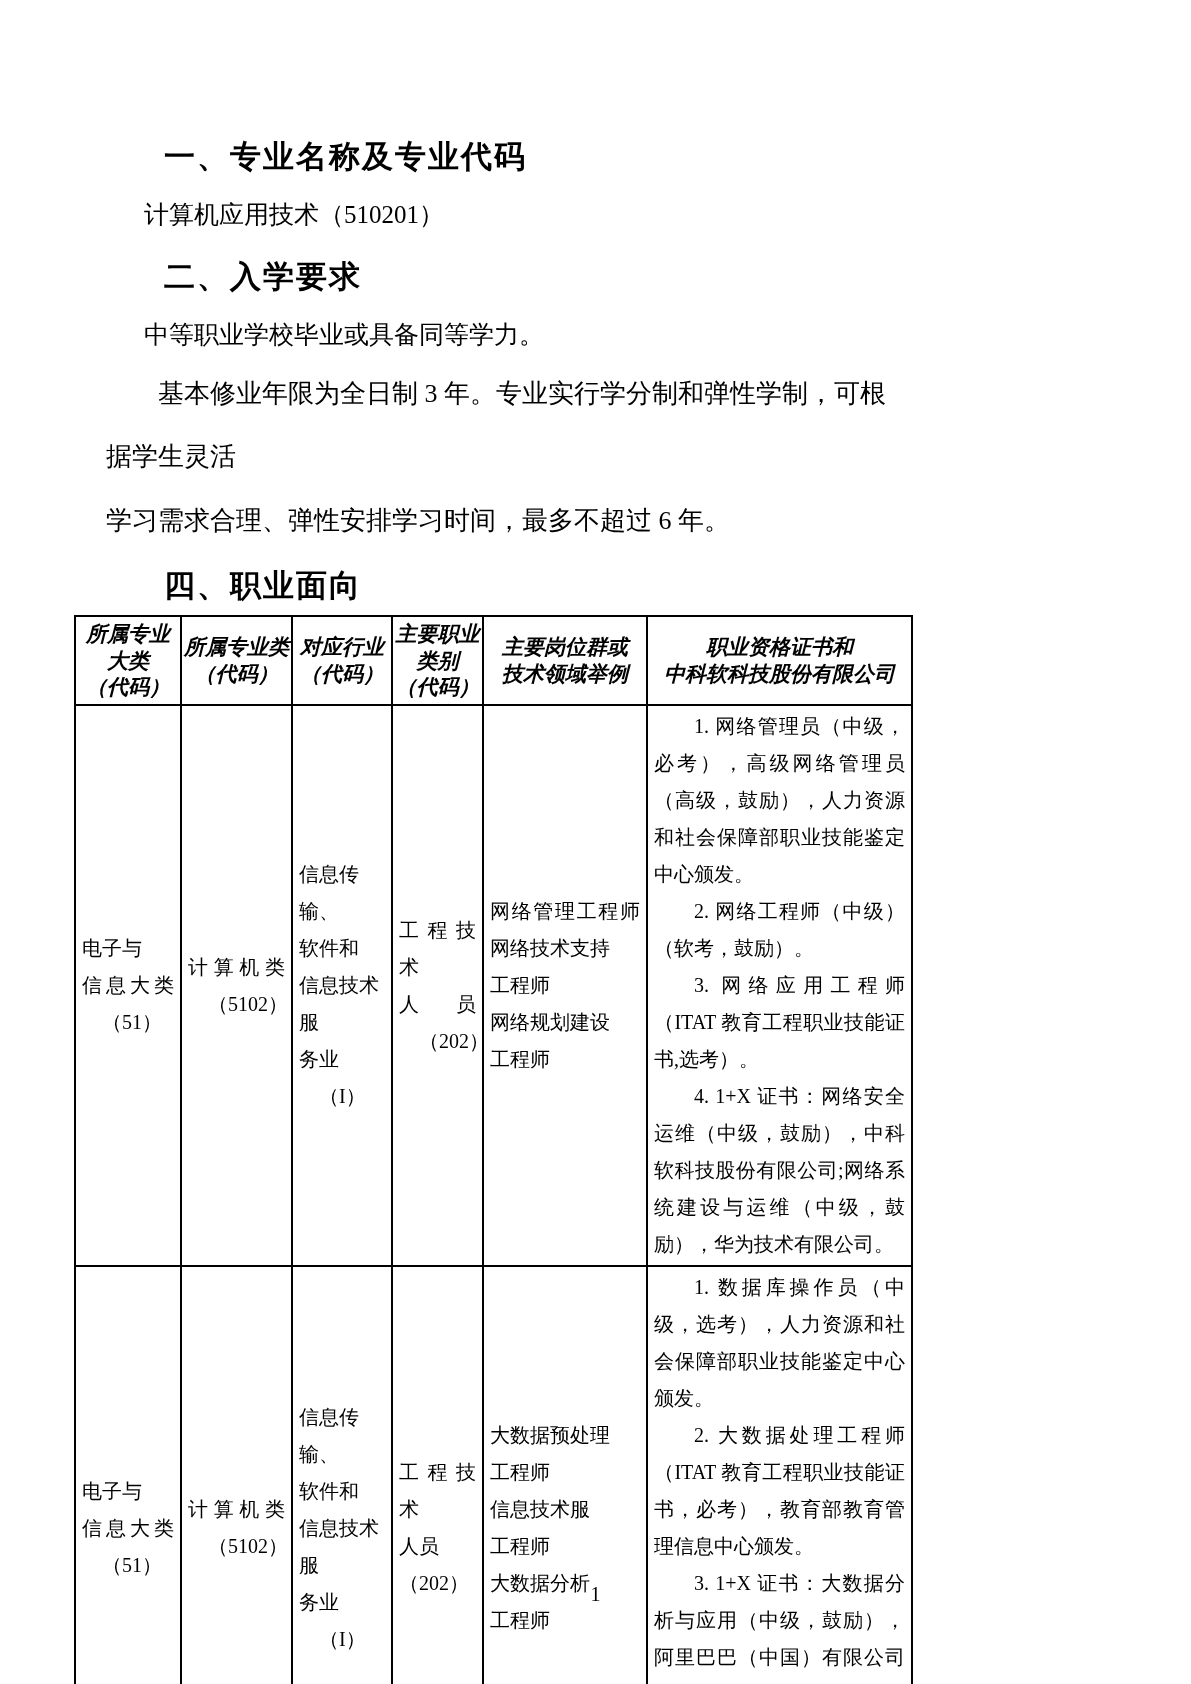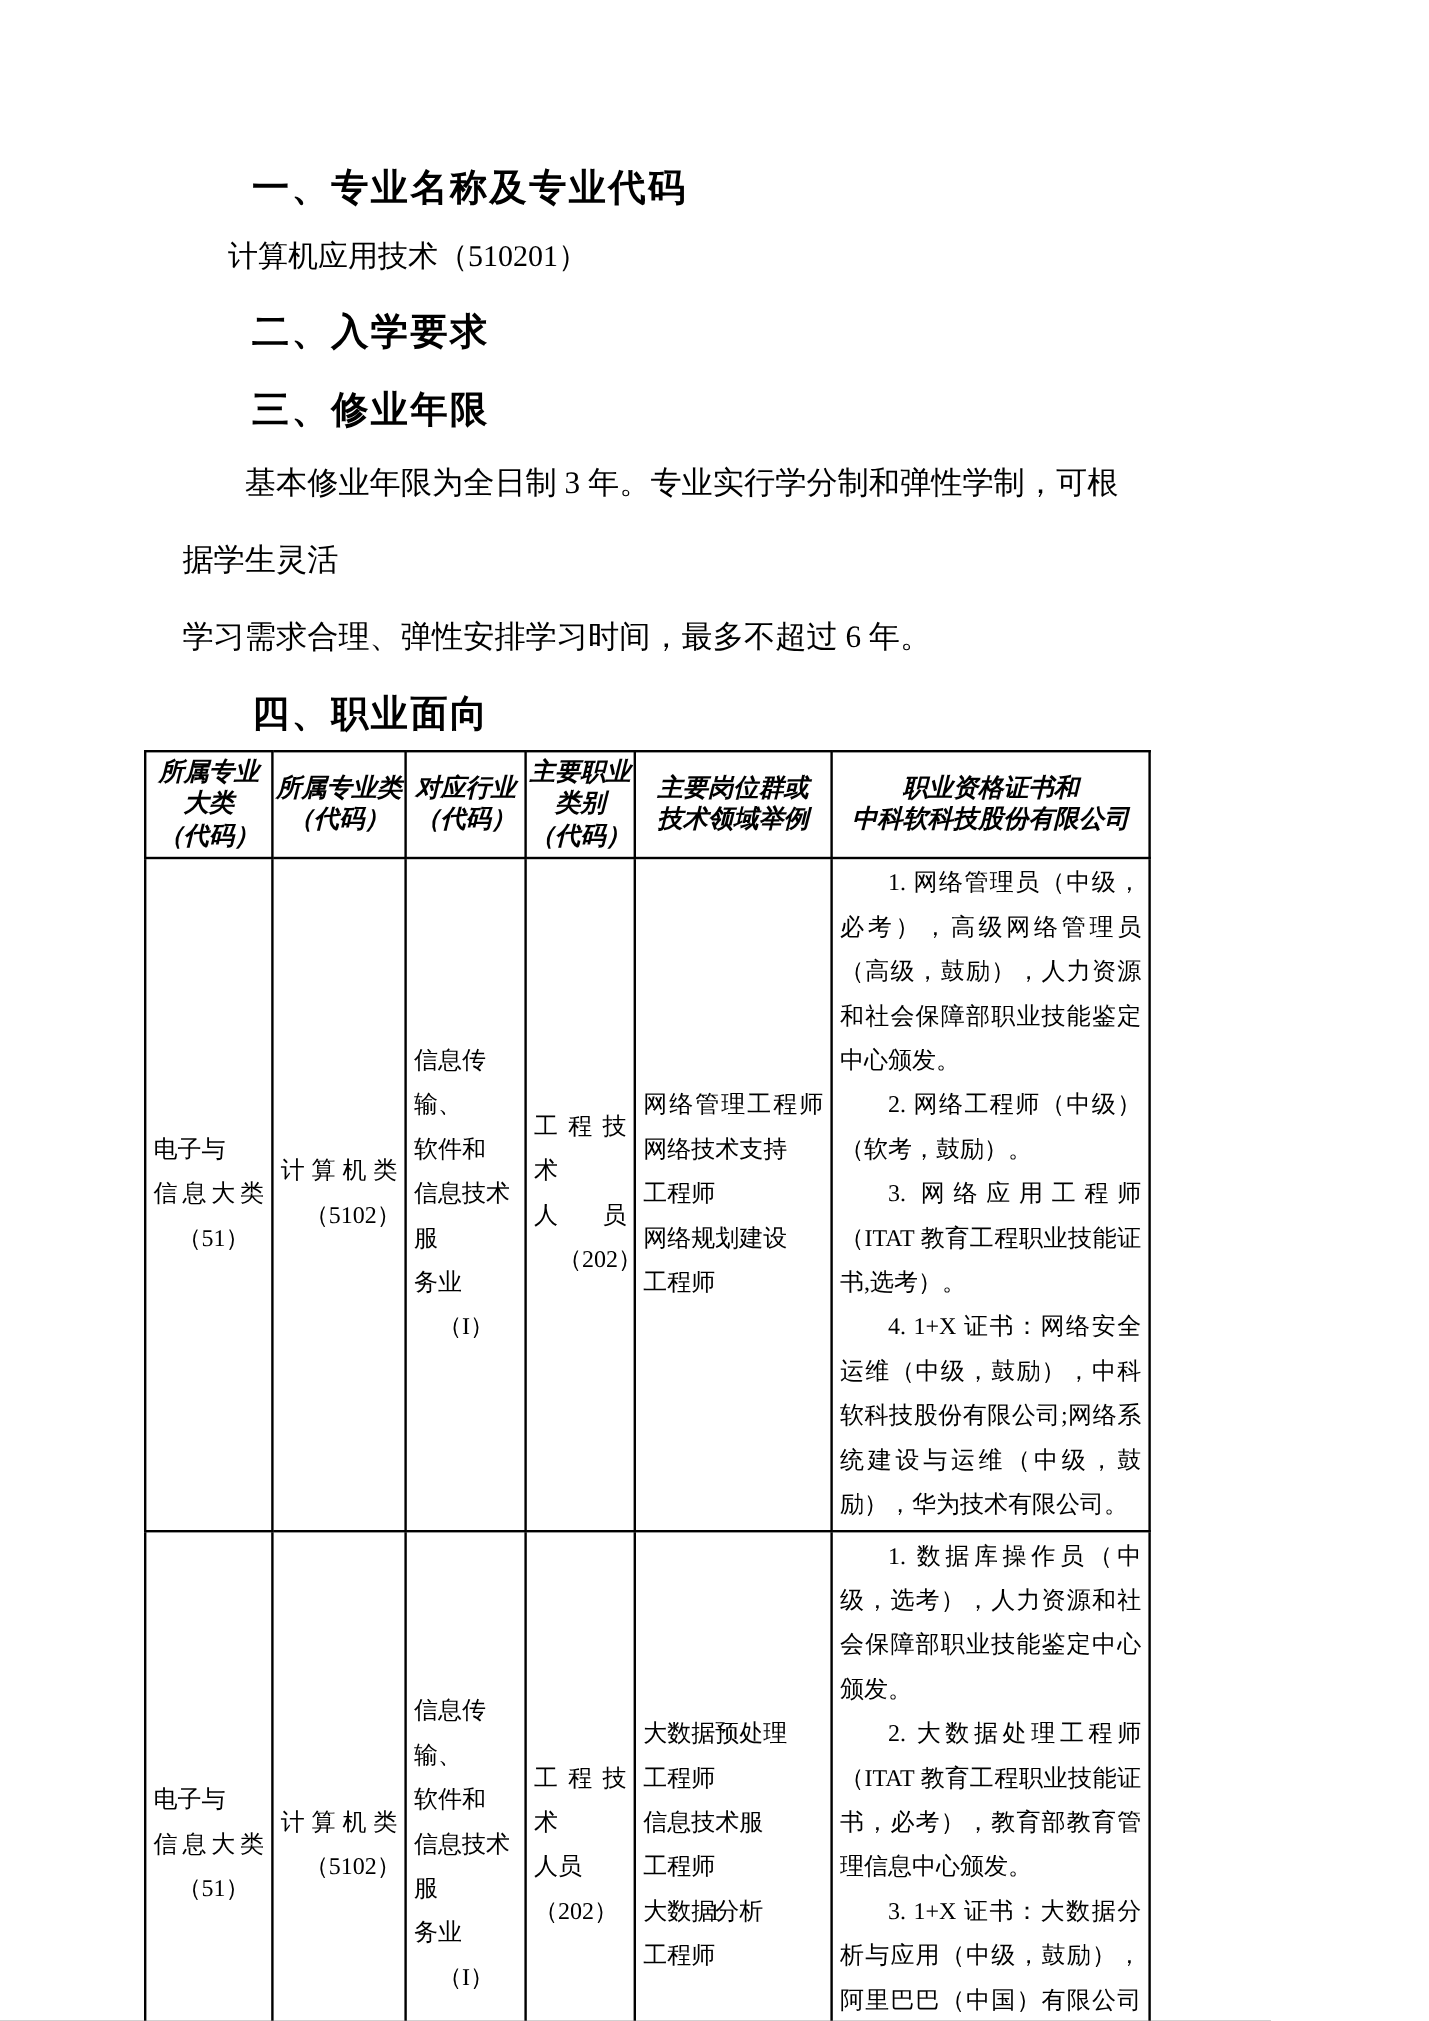--- a/index.html
+++ b/index.html
@@ -3,21 +3,21 @@
 <meta charset="utf-8">
 <style>
   html,body { margin:0; padding:0; background:#888; }
   .page {
     position: relative;
     width: 1191px;
     height: 1684px;
     margin: 0 auto;
     background: #ffffff;
     box-sizing: border-box;
-    padding: 138px 216px 0 120px;
+    padding: 138px 216px 0 74px;
     font-family: "Liberation Serif", serif;
     color: #000;
   }
   h1.doc-h {
     font-family: "Liberation Sans", sans-serif;
     font-size: 31px;
     font-weight: bold;
     line-height: 1.25;
     margin: 0 0 0 90px;
     letter-spacing: 2px;
@@ -94,22 +94,22 @@
 </style>
 </head>
 <body>
 
 <div class="page">
 
   <h1 class="doc-h">一、专业名称及专业代码</h1>
   <p class="body-line">计算机应用技术（510201）</p>
 
   <h1 class="doc-h h2-m">二、入学要求</h1>
-
-  <h1 class="doc-h h3-m">三、修业年限</h1>
+  <p class="body-line">中等职业学校毕业或具备同等学力。</p>
+
   <p class="duration">基本修业年限为全日制 3 年。专业实行学分制和弹性学制，可根据学生灵活
 学习需求合理、弹性安排学习时间，最多不超过 6 年。</p>
 
   <h1 class="doc-h h4-m">四、职业面向</h1>
 
   <table class="facing">
     <colgroup>
       <col class="col1">
         <col class="col2">
         <col class="col3">

